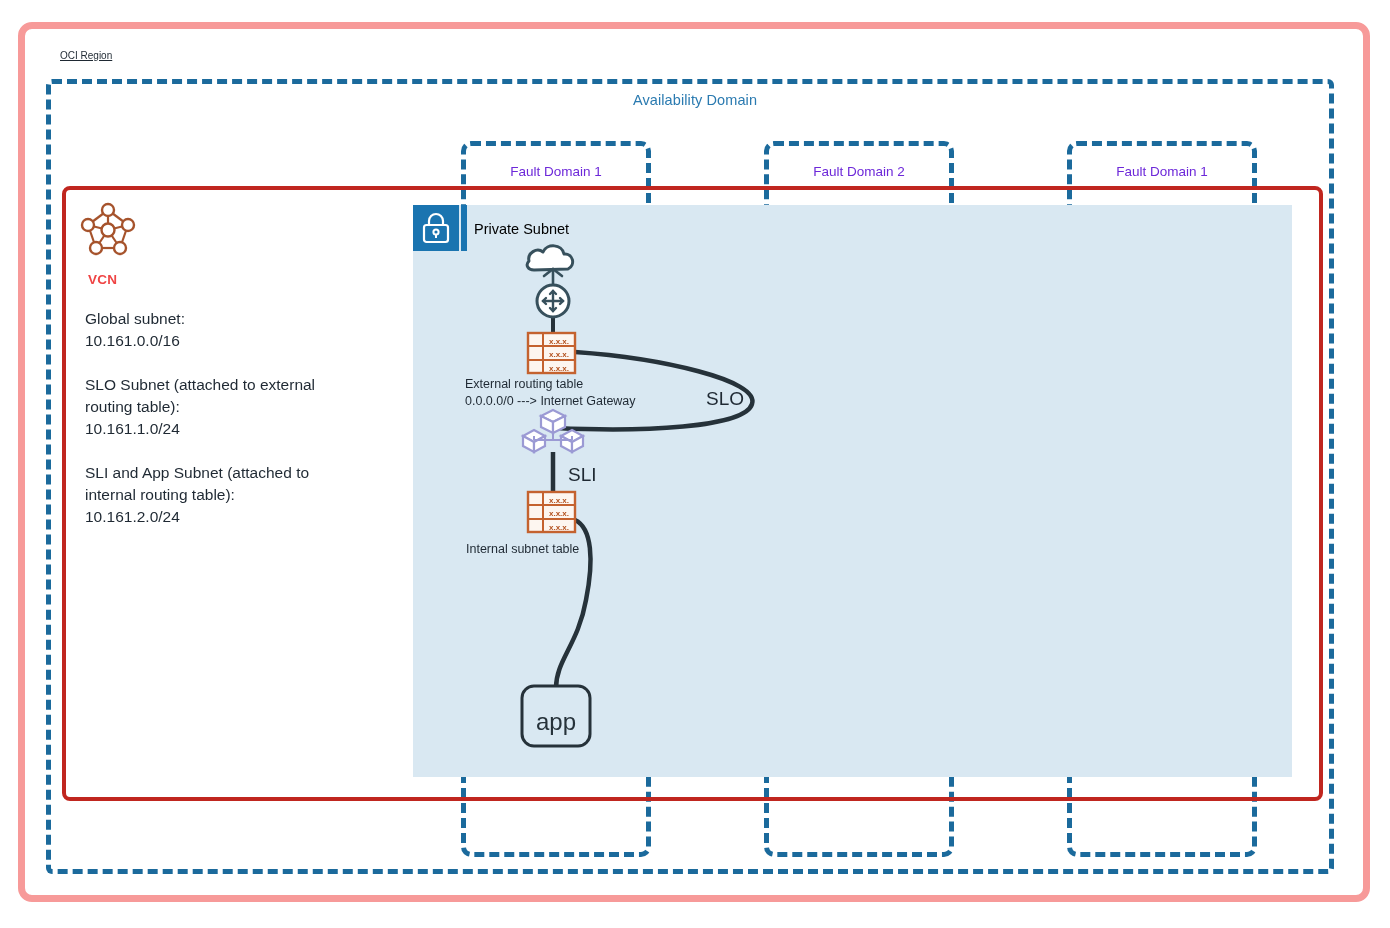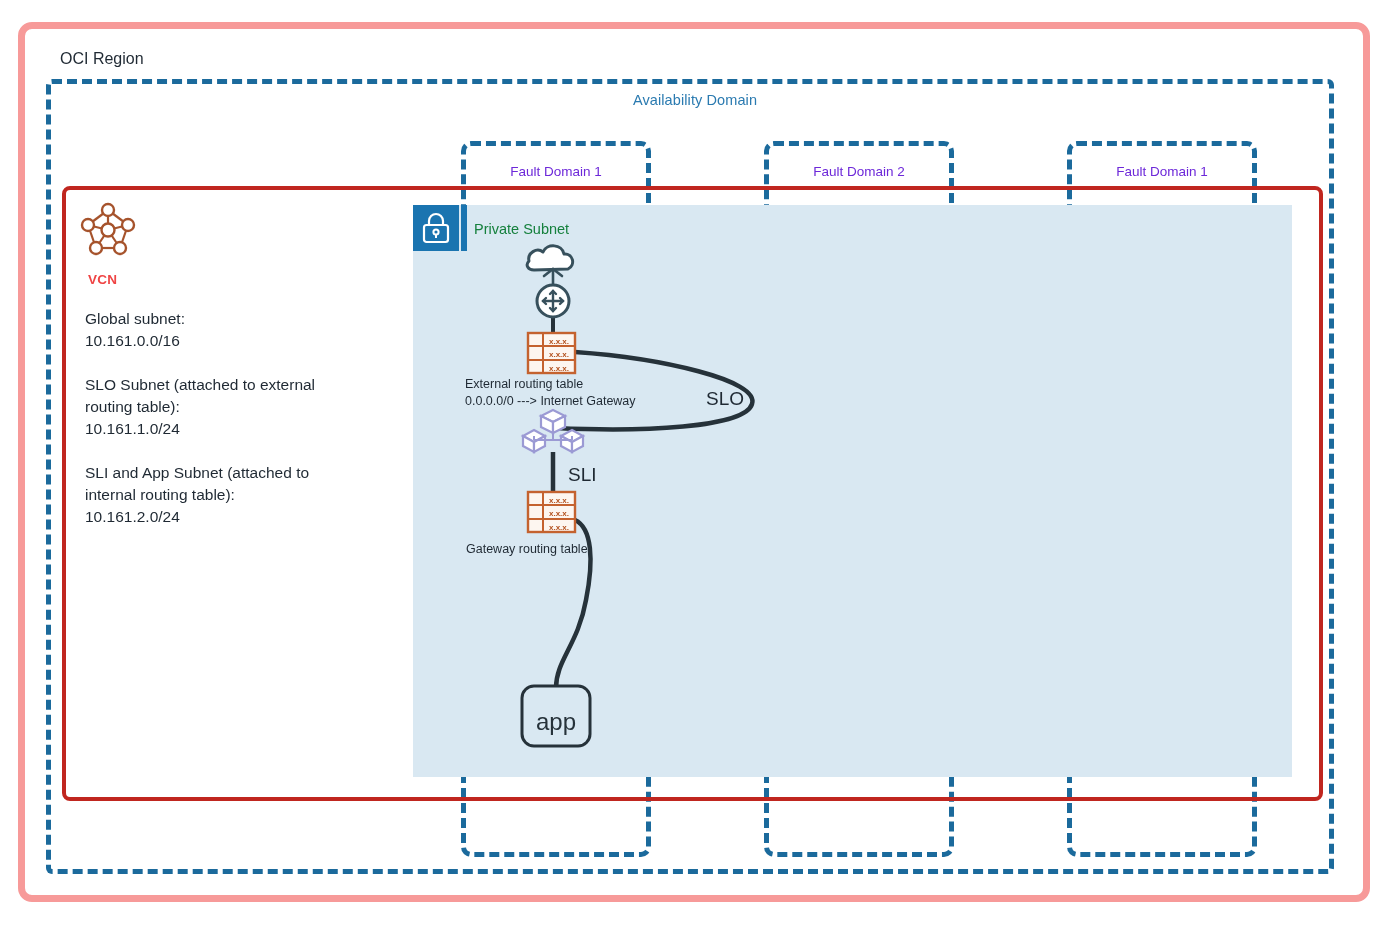--- a/index.html
+++ b/index.html
@@ -31,23 +31,24 @@
     height: 880px;
     border: 7px solid #f79a99;
     border-radius: 14px;
     box-sizing: border-box;
     background: #ffffff;
   }
   .oci-region-label {
     position: absolute;
     left: 60px;
     top: 50px;
-    font-size: 16px;
+    font-size: 10px;
     color: #1f2933;
     white-space: nowrap;
+    text-decoration: underline;
   }
 
   
   .availability-domain {
     position: absolute;
     left: 46px;
     top: 79px;
     width: 1288px;
     height: 795px;
     box-sizing: border-box;
@@ -159,21 +160,21 @@
     left: 8px;
     top: 7px;
     width: 30px;
     height: 32px;
   }
   .private-subnet-label {
     position: absolute;
     left: 474px;
     top: 221px;
     font-size: 14.5px;
-    color: #15803d;
+    color: #000000;
     white-space: nowrap;
   }
 
   
   #node-layer {
     position: absolute;
     left: 0; top: 0;
     width: 1390px;
     height: 928px;
     pointer-events: none;
@@ -362,18 +363,18 @@
       <text x="559" y="502.5" text-anchor="middle" font-family="'Liberation Sans', sans-serif" font-size="8" font-weight="bold" fill="#b4521f">x.x.x.</text>
       <text x="559" y="516" text-anchor="middle" font-family="'Liberation Sans', sans-serif" font-size="8" font-weight="bold" fill="#b4521f">x.x.x.</text>
       <text x="559" y="529.5" text-anchor="middle" font-family="'Liberation Sans', sans-serif" font-size="8" font-weight="bold" fill="#b4521f">x.x.x.</text>
     </g>
 
     <rect x="522" y="686" width="68" height="60" rx="12" fill="#d9e8f2" stroke="#26323a" stroke-width="3"></rect>
   </svg>
 
   <div class="diag-label" id="label-ext-rt">External routing table
 0.0.0.0/0 ---&gt; Internet Gateway</div>
-  <div class="diag-label" id="label-int-rt">Gateway routing table</div>
+  <div class="diag-label" id="label-int-rt">Internal subnet table</div>
   <div class="diag-label" id="label-slo">SLO</div>
   <div class="diag-label" id="label-sli">SLI</div>
   <div id="label-app">app</div>
 
 </div>
 
 </body></html>

